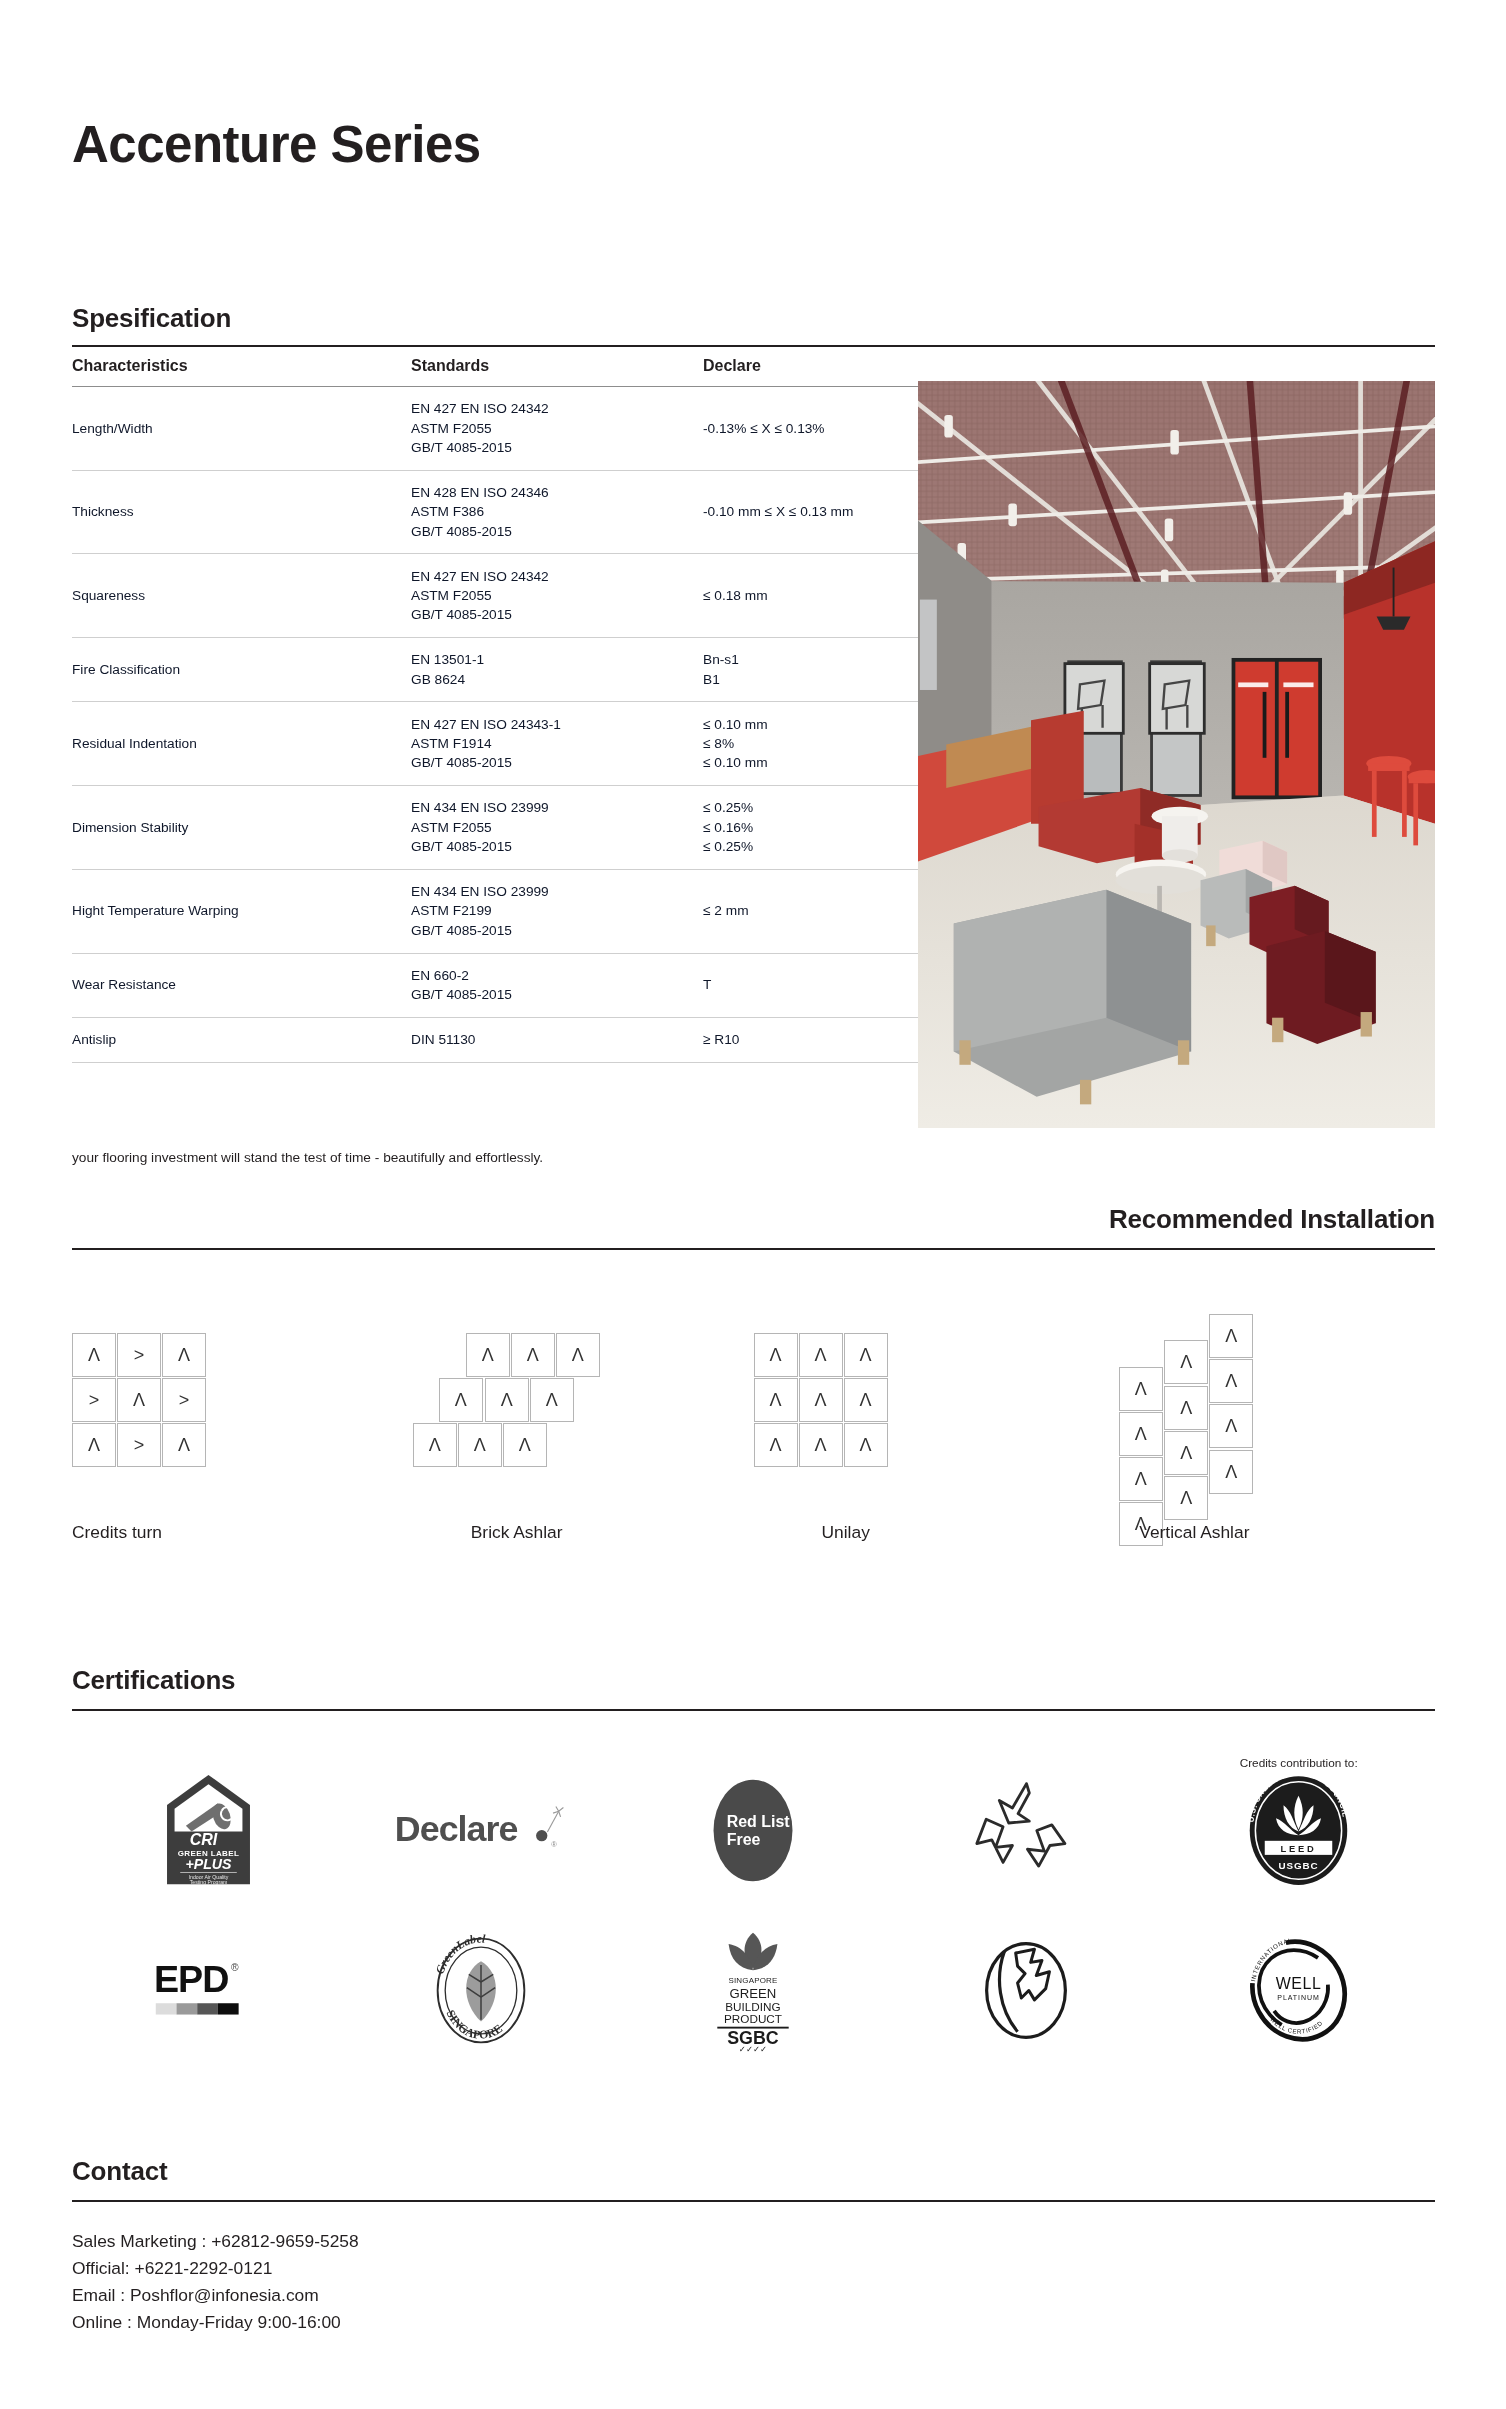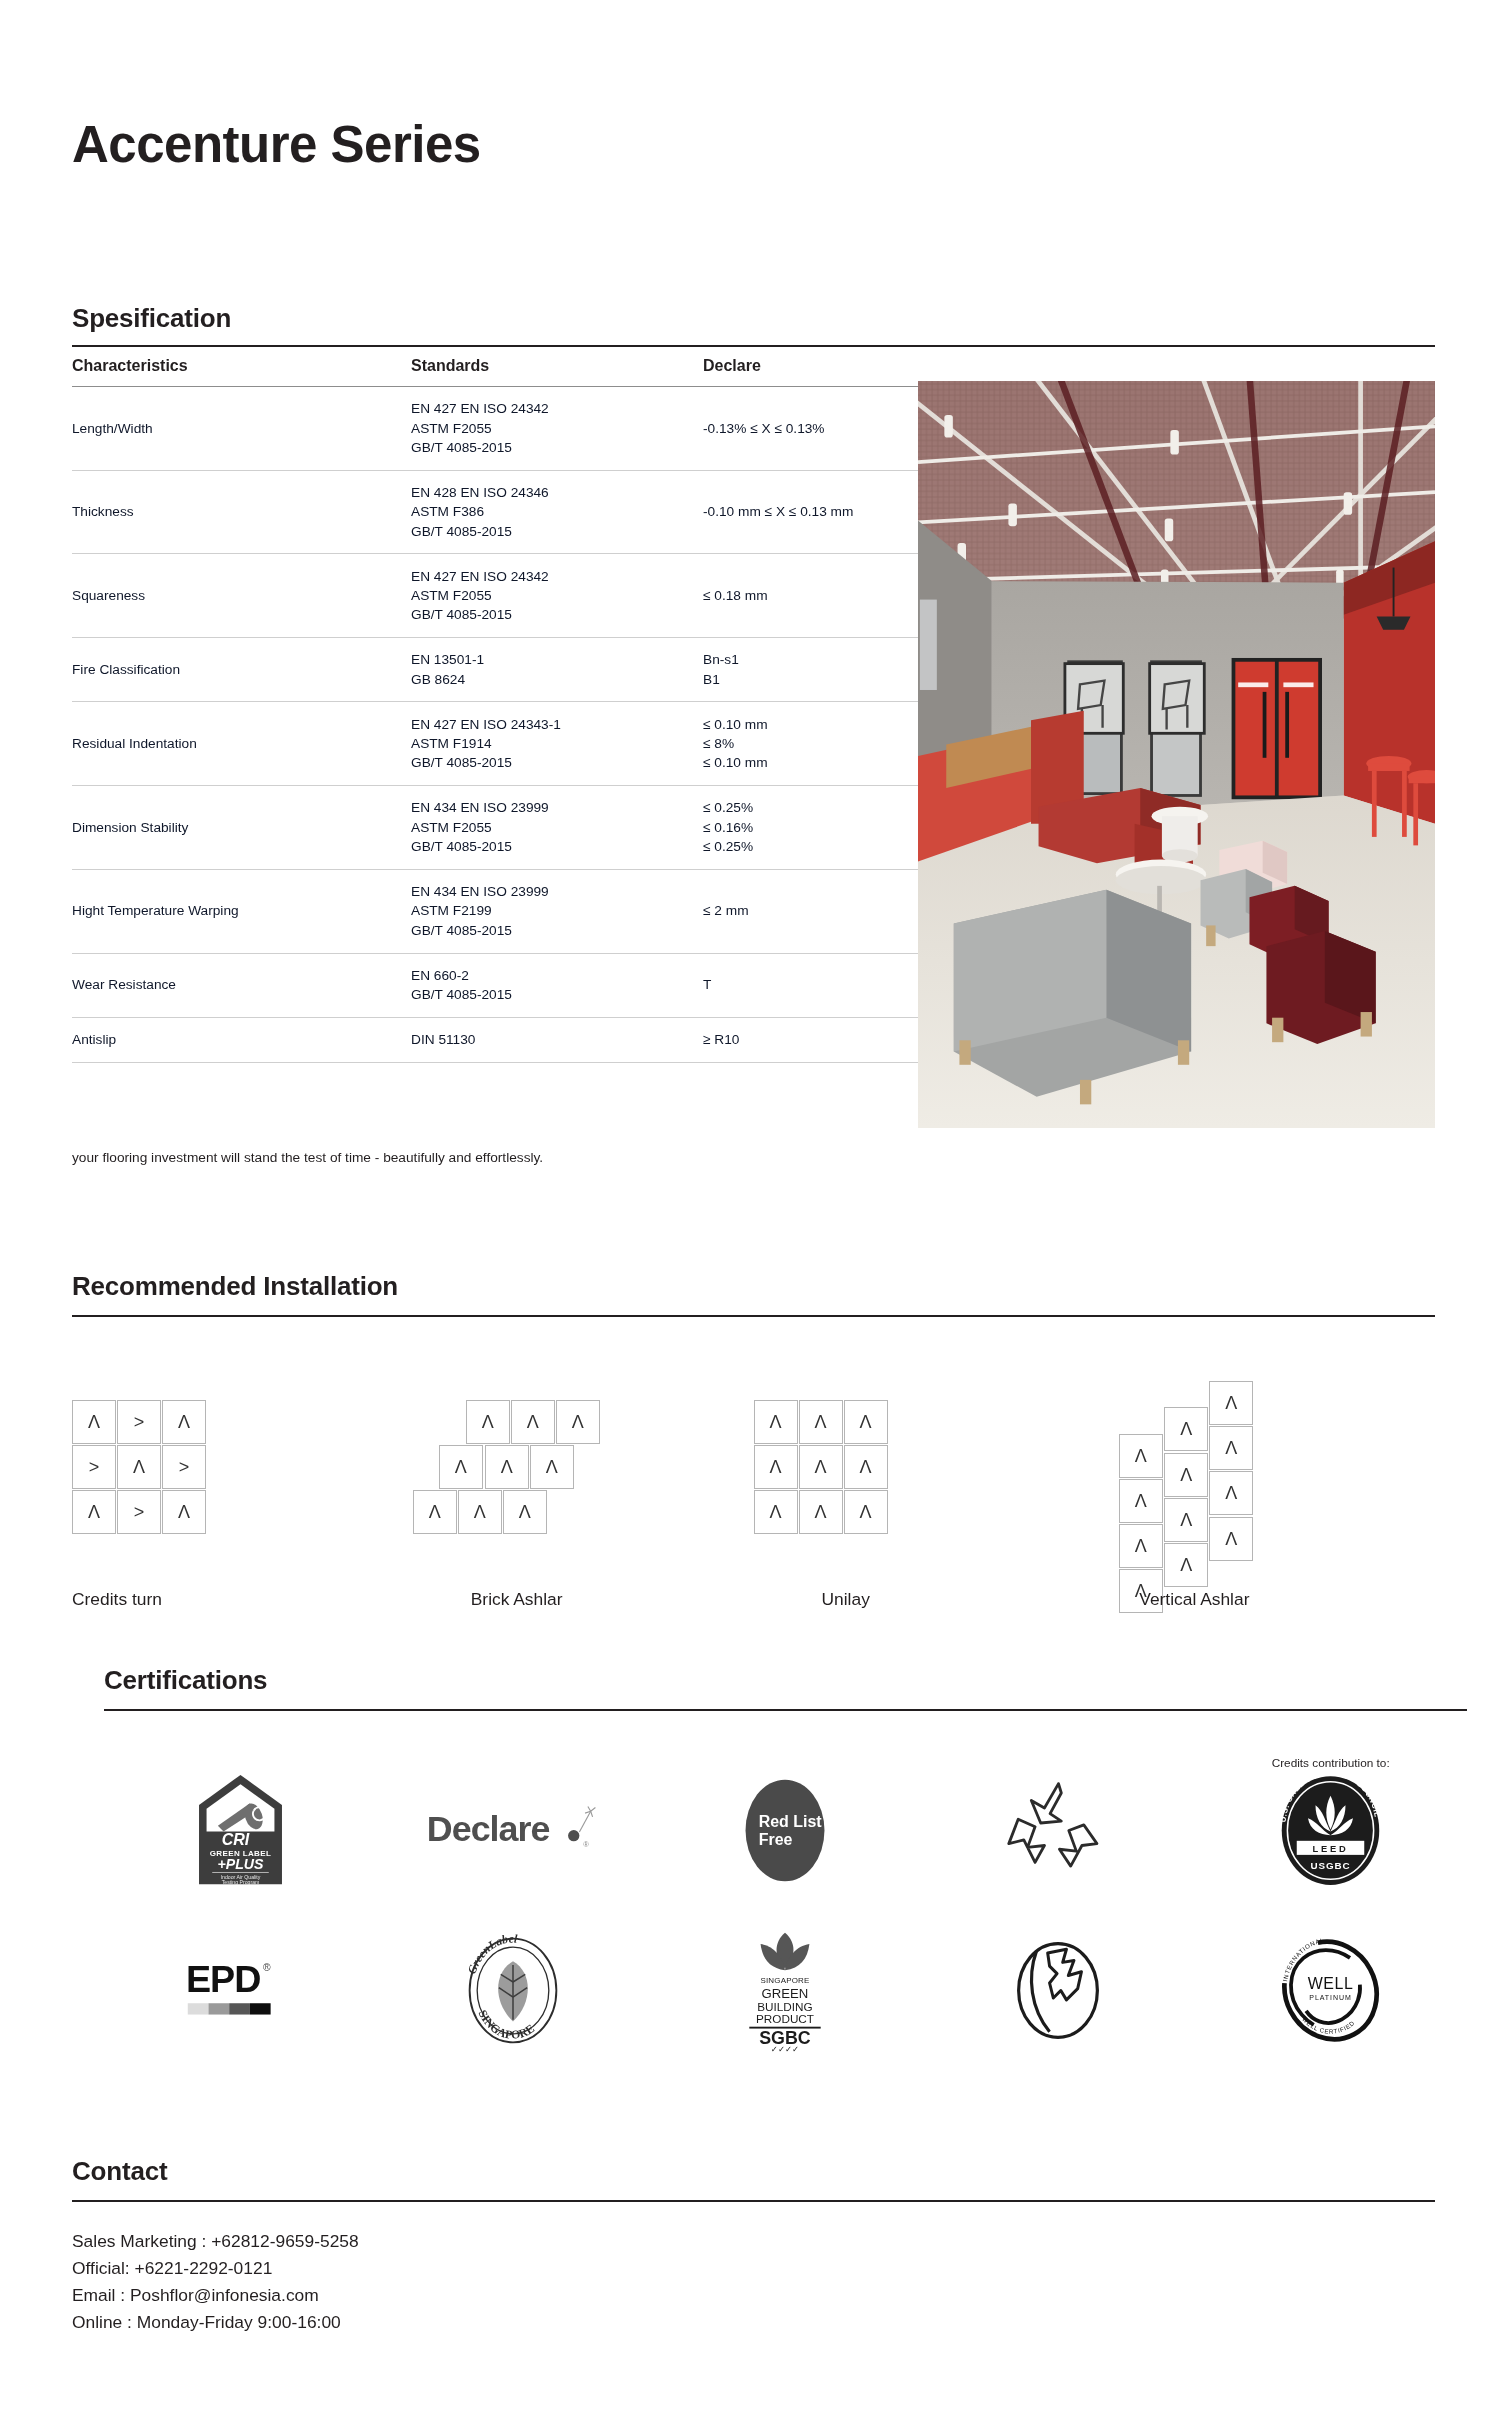--- a/index.html
+++ b/index.html
@@ -92,21 +92,21 @@
     position: absolute;
     left: 72px;
     top: 1147px;
     width: 1367px;
     font-size: 13.7px;
     line-height: 1.55;
     color: #231f20;
   }
 
   
-  .install-wrap { position: absolute; left: 72px; top: 1271px; width: 1363px; }
+  .install-wrap { position: absolute; left: 72px; top: 1204px; width: 1363px; text-align: right; }
   .install-grid {
     display: flex;
     margin-top: 64px;
   }
   .install-item {
     width: 341px;
     position: relative;
     height: 235px;
   }
   .pattern-area { height: 171px; position: relative; }
@@ -125,21 +125,21 @@
     line-height: 1;
   }
   .install-label {
     position: absolute;
     bottom: 5.6px;
     font-size: 17.4px;
     color: #231f20;
   }
 
   
-  .cert-wrap { position: absolute; left: 72px; top: 1665px; width: 1363px; margin-left: 32px; }
+  .cert-wrap { position: absolute; left: 72px; top: 1665px; width: 1363px; }
   .cert-grid { margin-top: 40px; }
   .cert-row {
     display: flex;
     align-items: center;
     height: 160px;
   }
   .cert-cell {
     flex: 1;
     display: flex;
     align-items: center;

